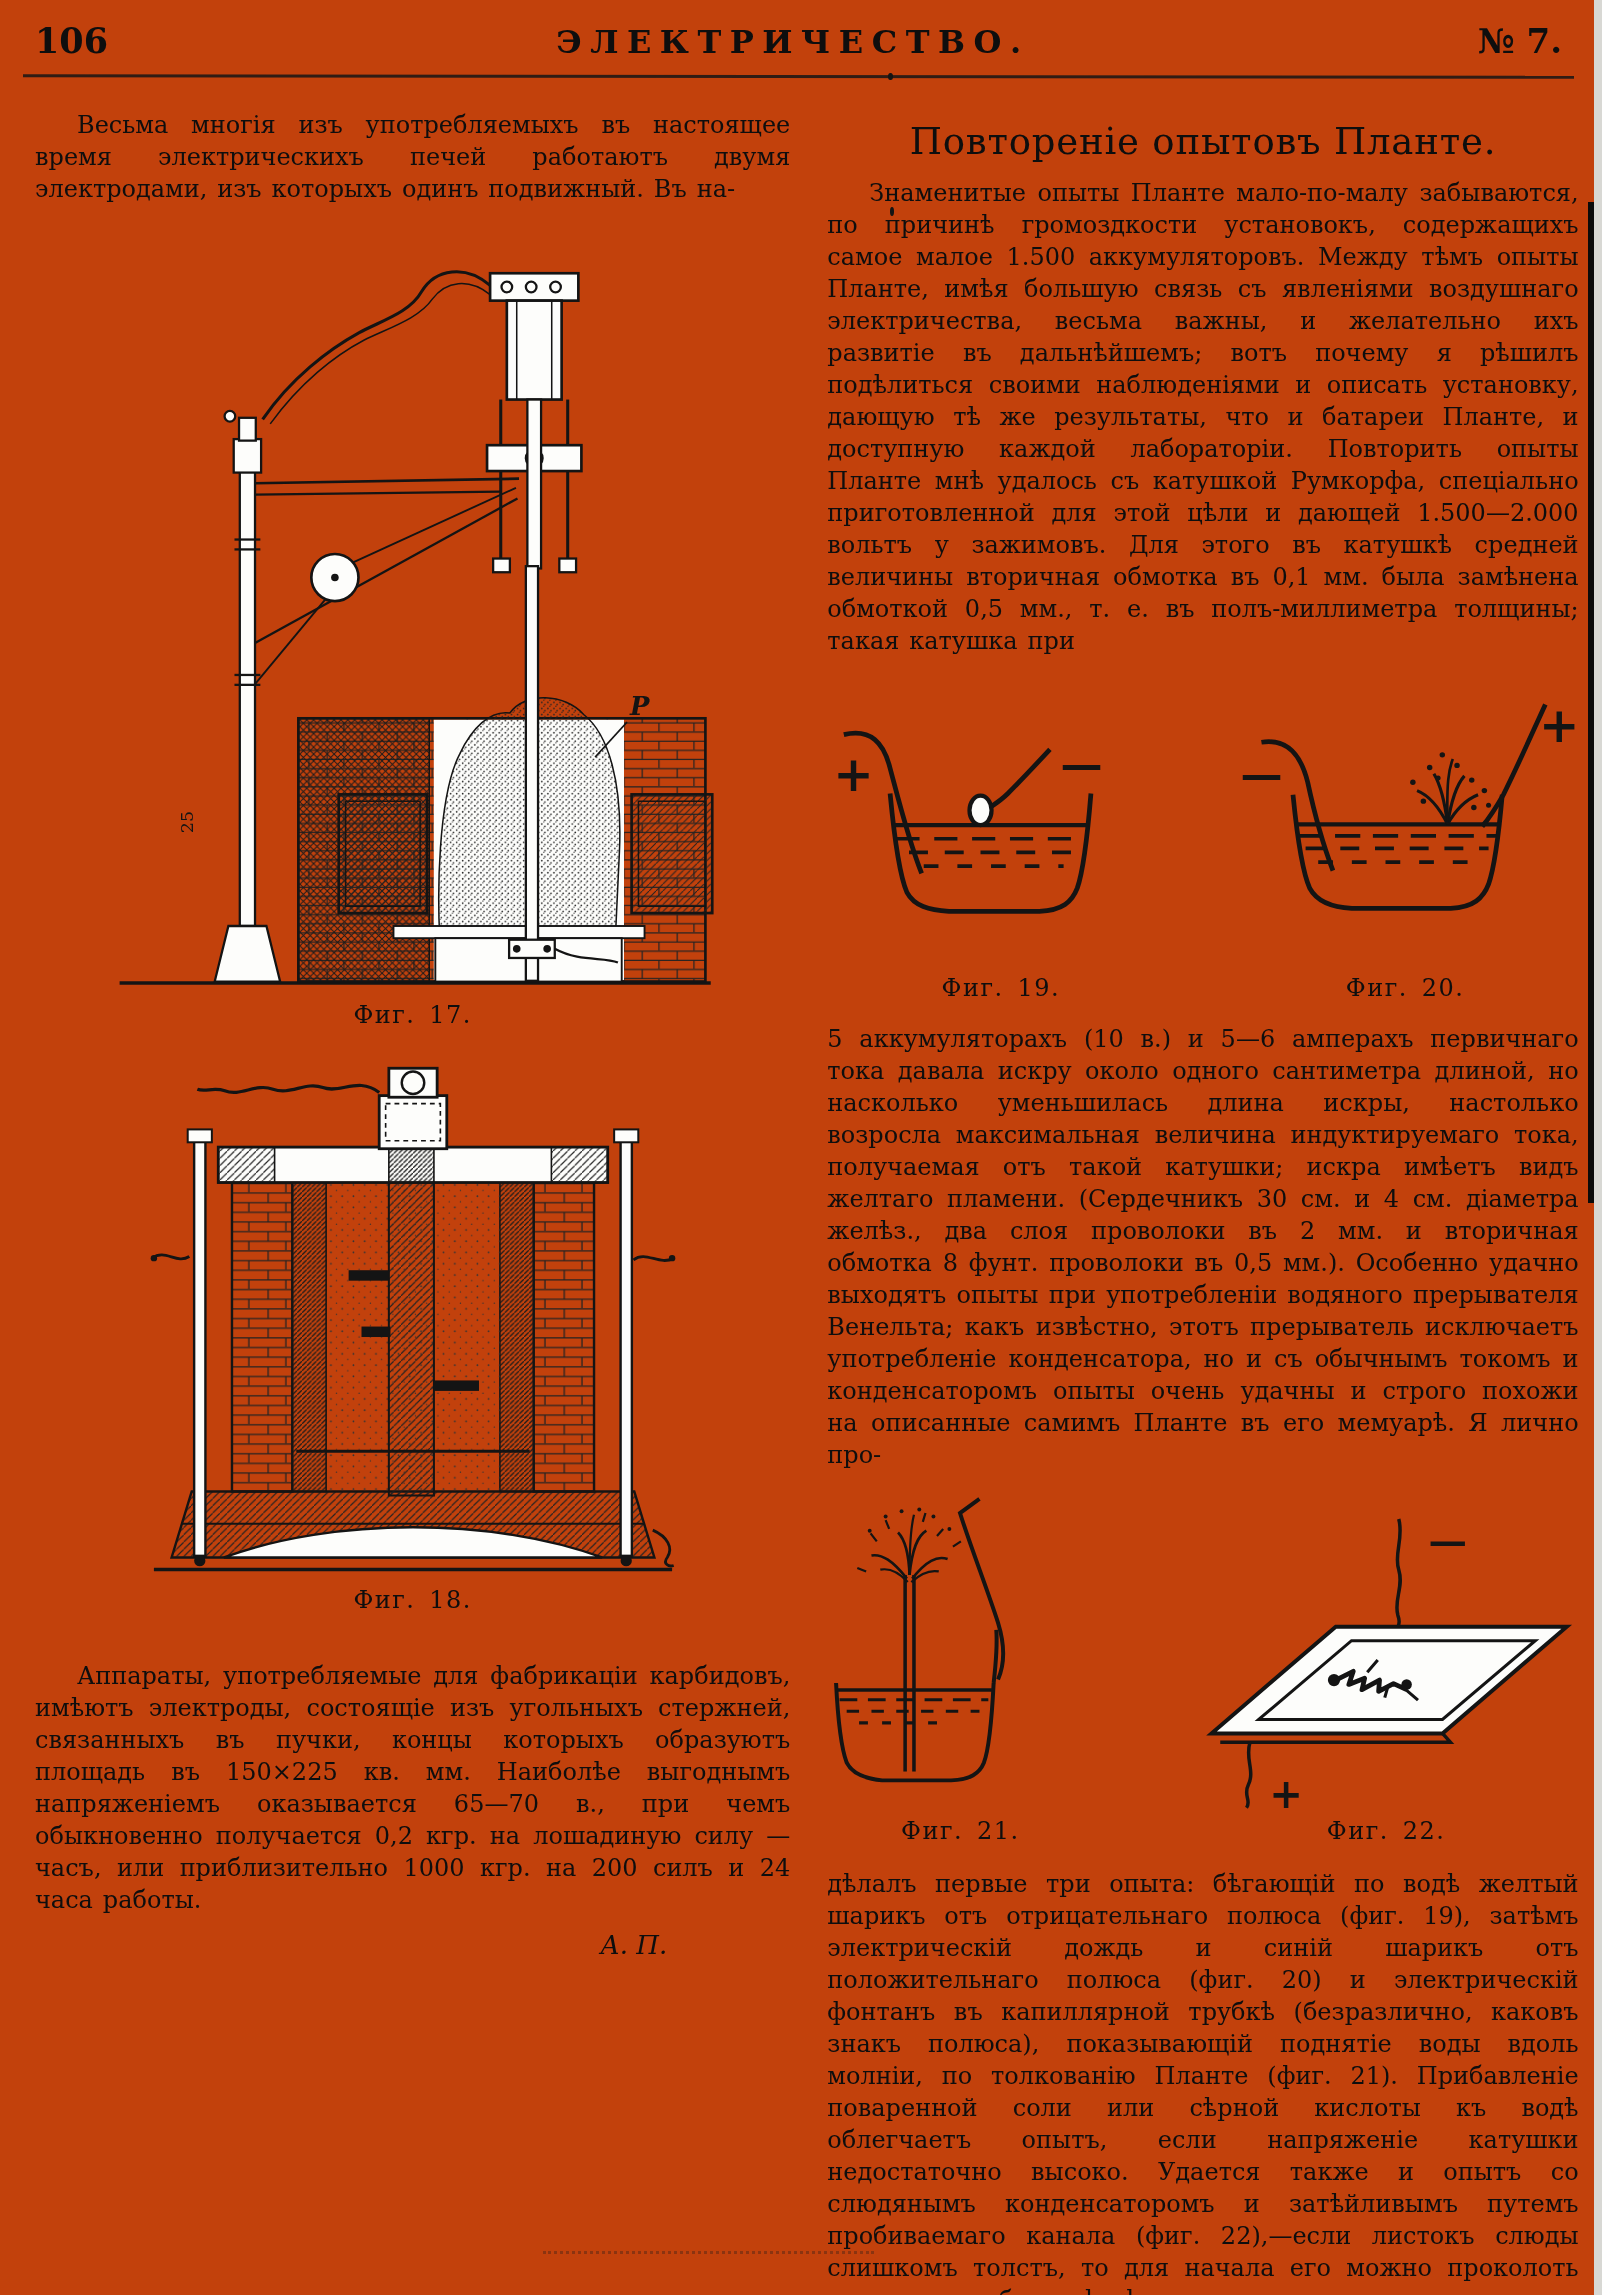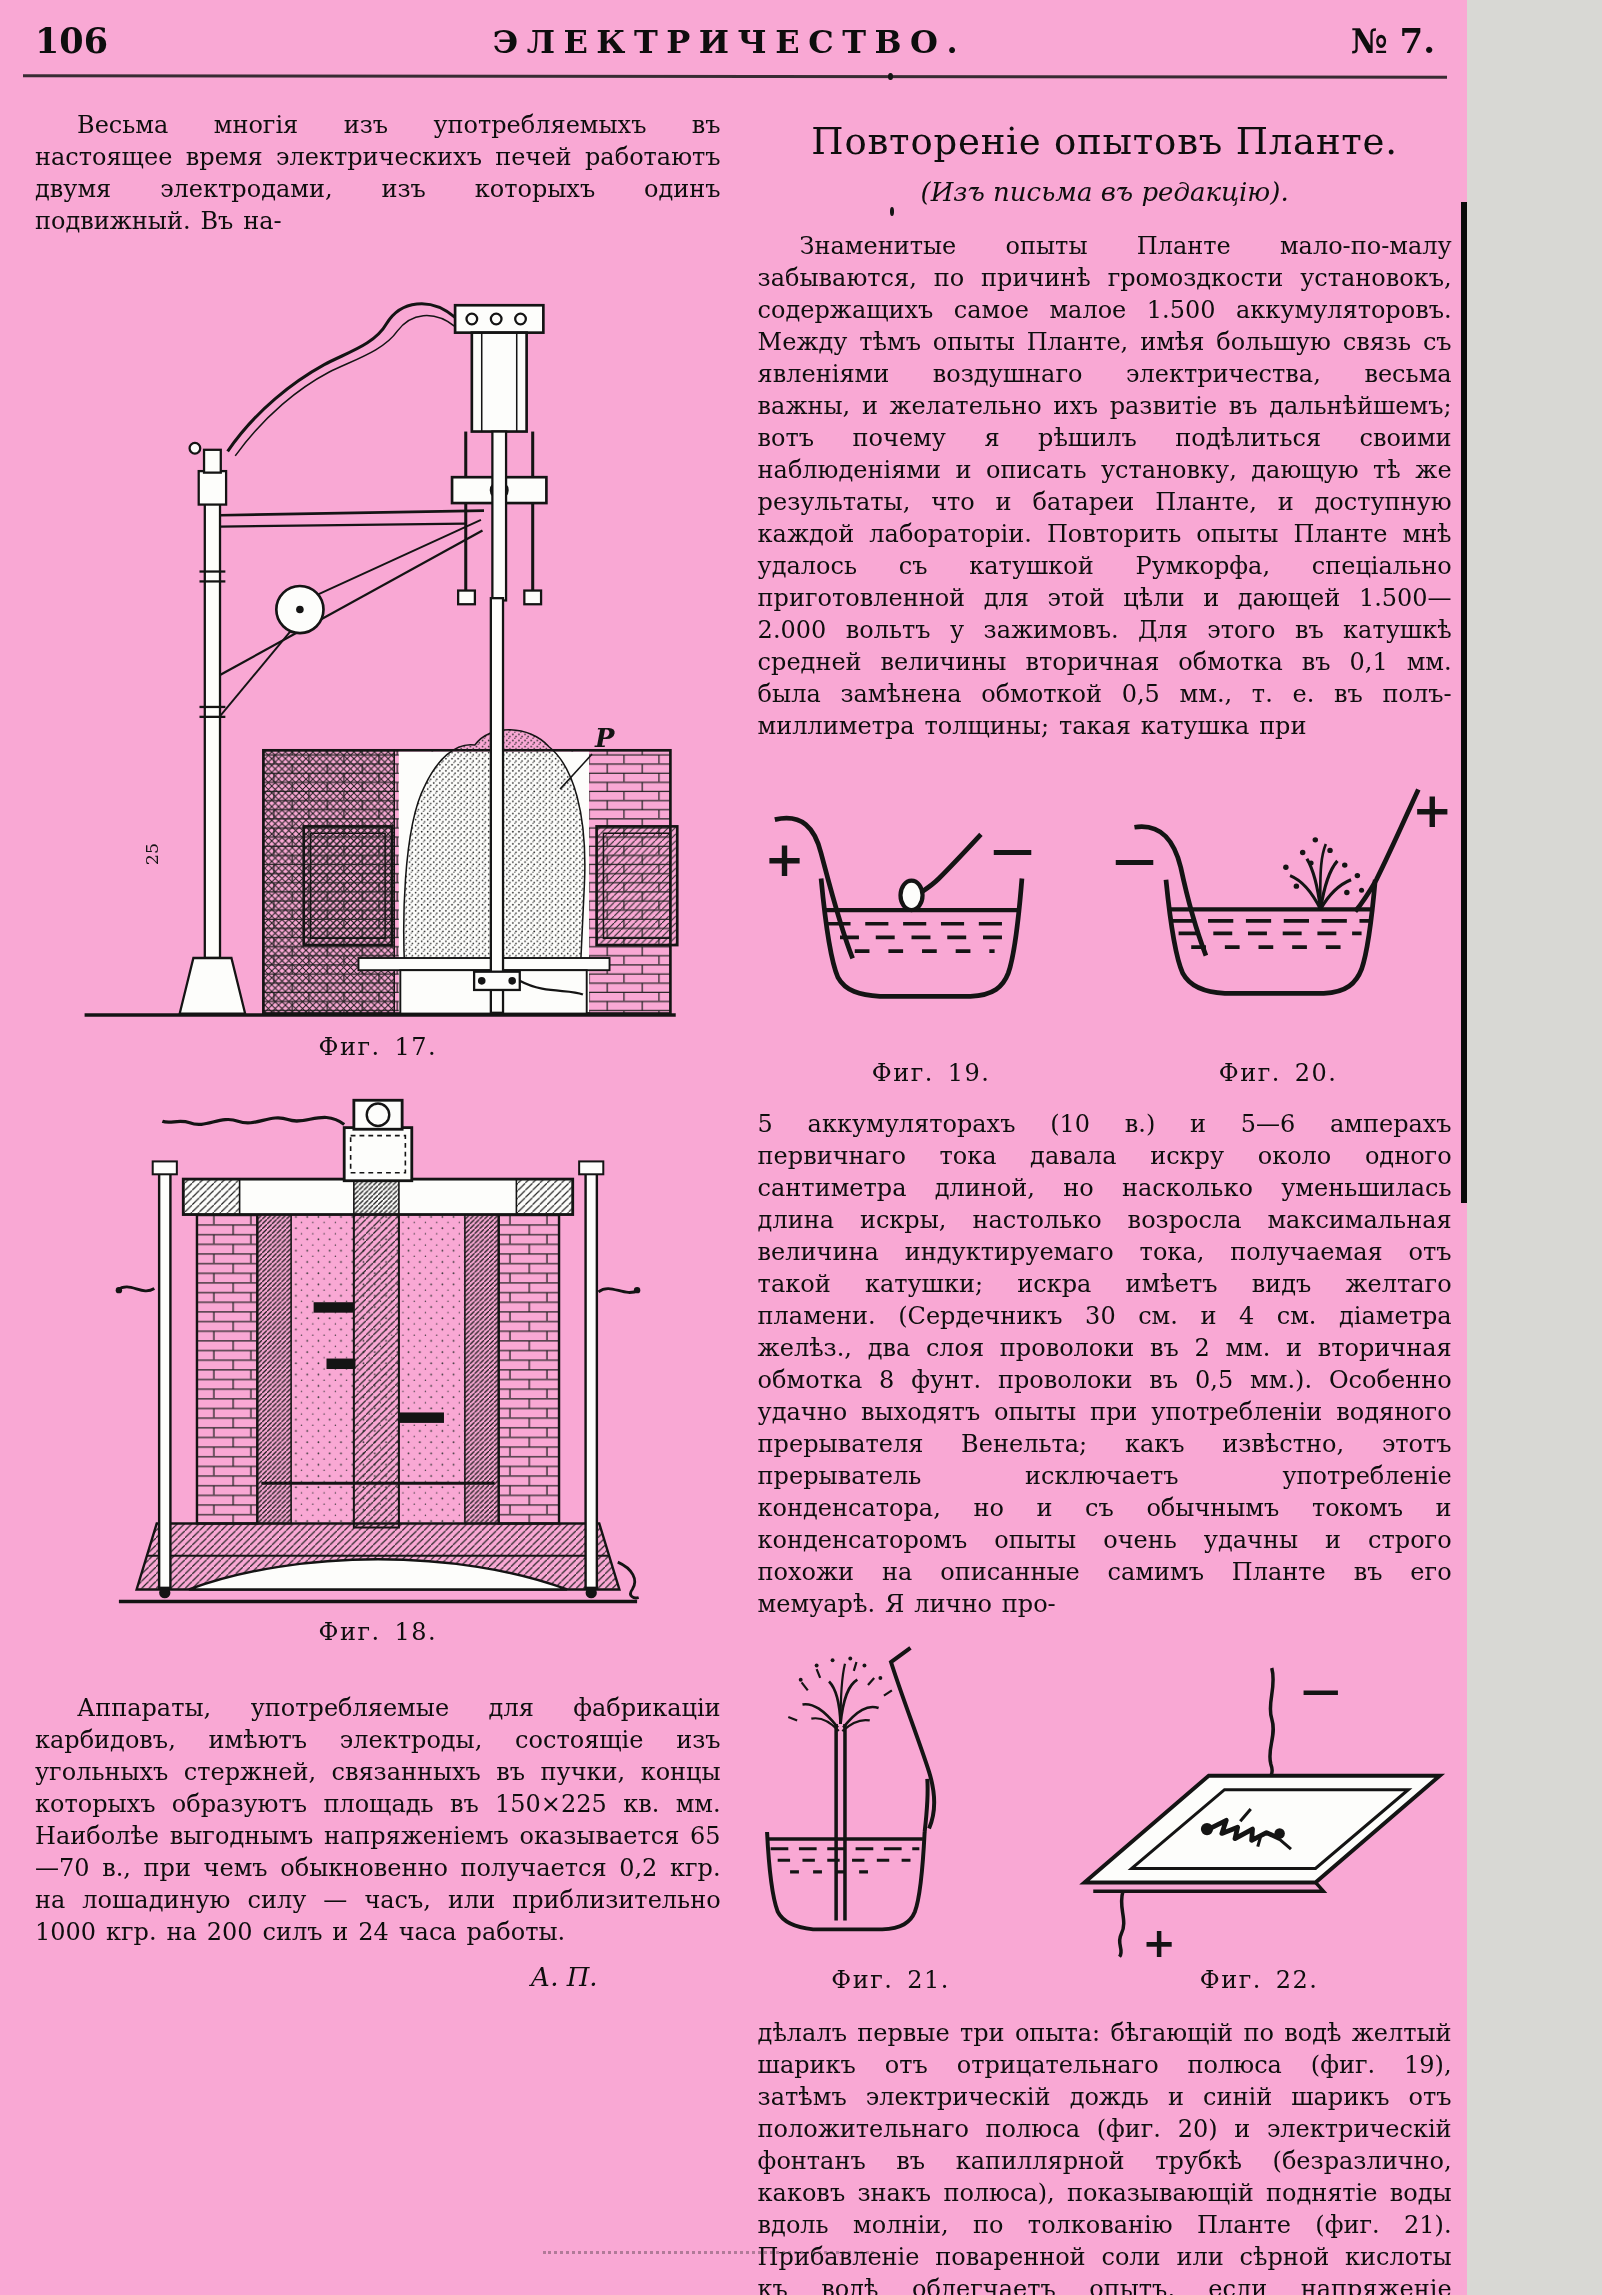--- a/index.html
+++ b/index.html
@@ -1,19 +1,19 @@
 <!DOCTYPE html>
 <html style="font-size:12.3px"><head>
 <meta charset="utf-8">
 <style>
   html,body{margin:0;padding:0;background:#d8d8d4;}
   .page{
     position:relative;
-    width:1467px;height:2295px;
-    background:#f9a8d4;color:#0e0e0e;
+    width:1594px;height:2295px;
+    background:#c2410c;color:#0e0e0e;
     font-family:"DejaVu Serif","Liberation Serif",serif;
     overflow:hidden;
   }
   .header{display:flex;justify-content:space-between;align-items:baseline;padding:20px 32px 6.2px 35px;}
   .page-num{font-size:35px;font-weight:700;}
   .journal-title{font-size:32px;font-weight:700;letter-spacing:8.5px;}
   .issue-num{font-size:34px;font-weight:700;}
   .header-rule{height:3.1px;background:#161616;opacity:.85;margin:7.7px 20px 0 23px;transform:rotate(.06deg);}
   .columns{display:flex;gap:37px;padding:31px 15.4px 0 35px;}
   .col-left{width:759px;}
@@ -212,21 +212,20 @@
         </svg>
       </div>
       <div class="caption" style="margin-bottom:46px">Фиг. 18.</div>
 
       <p class="indent">Аппараты, употребляемые для фабрикаціи карбидовъ, имѣютъ электроды, состоящіе изъ угольныхъ стержней, связанныхъ въ пучки, концы которыхъ образуютъ площадь въ 150×225 кв. мм. Наиболѣе выгоднымъ напряженіемъ оказывается 65—70 в., при чемъ обыкновенно получается 0,2 кгр. на лошадиную силу — часъ, или приблизительно 1000 кгр. на 200 силъ и 24 часа работы.</p>
       <div class="sig-left">А. П.</div>
     </div>
 
     <div class="col col-right">
       <div class="article-title">Повтореніе опытовъ Планте.</div>
-      <div class="article-subtitle">(Изъ письма въ редакцію).</div>
 
       <p class="indent">Знаменитые опыты Планте мало-по-малу забываются, по причинѣ громоздкости установокъ, содержащихъ самое малое 1.500 аккумуляторовъ. Между тѣмъ опыты Планте, имѣя большую связь съ явленіями воздушнаго электричества, весьма важны, и желательно ихъ развитіе въ дальнѣйшемъ; вотъ почему я рѣшилъ подѣлиться своими наблюденіями и описать установку, дающую тѣ же результаты, что и батареи Планте, и доступную каждой лабораторіи. Повторить опыты Планте мнѣ удалось съ катушкой Румкорфа, спеціально приготовленной для этой цѣли и дающей 1.500—2.000 вольтъ у зажимовъ. Для этого въ катушкѣ средней величины вторичная обмотка въ 0,1 мм. была замѣнена обмоткой 0,5 мм., т. е. въ полъ-миллиметра толщины; такая катушка при</p>
 
       <div class="fig-row" style="margin:20px 0 0">
         <div class="fig-cell">
           <svg width="347" height="263" viewBox="0 0 330 250">
             <text x="6" y="104" font-size="46" font-weight="700">+</text>
             <path class="ln" d="M16,50 C42,44 54,58 60,82 C68,112 78,152 90,182" stroke-width="4.5"></path>
             <path class="ln" d="M60,106 C64,148 69,184 76,200 C83,213 97,217 116,218 L202,218 C224,217 233,209 238,196 C244,179 248,143 251,106" stroke-width="4.5"></path>
             <line class="ln" x1="62" y1="136" x2="249" y2="136" stroke-width="4"></line>

